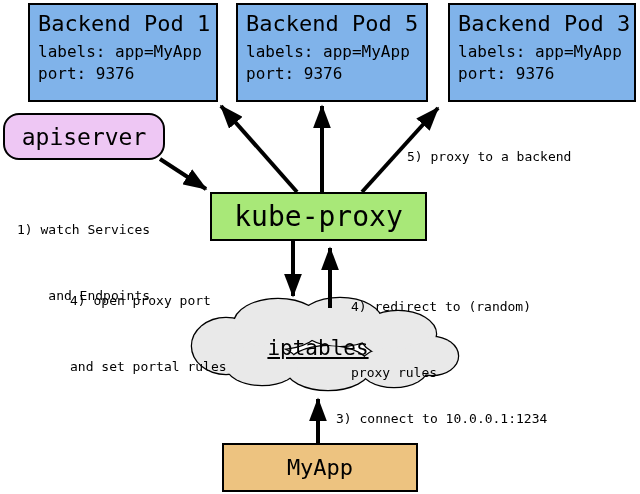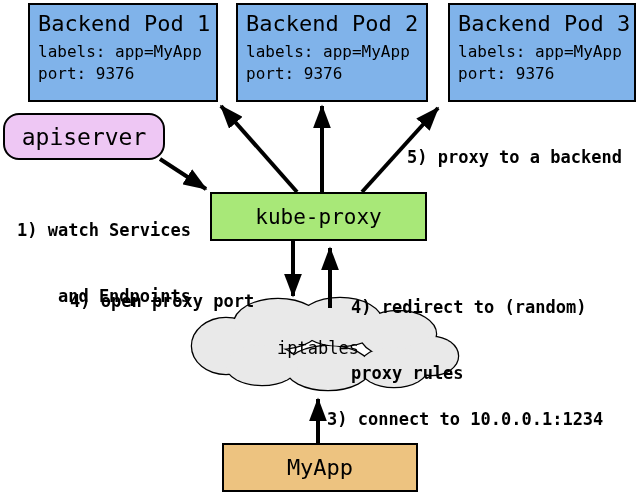--- a/index.html
+++ b/index.html
@@ -25,37 +25,38 @@
   .pod-title { font-size: 22px; line-height: 27px; white-space: pre; }
   .pod-line  { font-size: 16px; line-height: 22px; white-space: pre; }
   .pod-line.first { margin-top: 4px; }
   .label-box {
     display: flex;
     align-items: center;
     justify-content: center;
     border-width: 2.5px;
   }
   .apiserver { background: var(--apiserver_fill, #EEC7F4); font-size: 23px; }
-  .kubeproxy { background: var(--kube_proxy_fill, #A8E878); font-size: 21px; }
+  .kubeproxy { background: var(--kube_proxy_fill, #A8E878); font-size: 28px; }
   .client    { background: var(--client_fill, #EDC380); font-size: 22px; }
   .step {
     position: absolute;
-    font-size: 17px;
-    font-weight: bold;
+    font-size: 13px;
+    font-weight: normal;
     line-height: 22px;
     white-space: pre;
   }
   .cloud-label {
     position: absolute;
     left: 198px;
     top: 339px;
     width: 240px;
     text-align: center;
-    font-size: 17px;
+    font-size: 21px;
     line-height: 18px;
+    text-decoration: underline;
   }
   .cloud-stroke { fill: var(--cloud_fill, #E9E9E9); stroke: var(--outline, #000); stroke-width: 2.5px; }
   .cloud-fill   { fill: var(--cloud_fill, #E9E9E9); stroke: none; }
   .arrow { stroke: var(--outline, #000); stroke-width: 4px; fill: none; }
 </style>
 </head>
 <body>
 
 <div class="canvas">
 
@@ -98,21 +99,21 @@
     <line class="arrow" x1="318" y1="443" x2="318" y2="399" marker-end="url(#ah)"></line>
   </svg>
 
   <div class="box pod" style="left:28px; top:3px; width:190px; height:99px;">
     <div class="pod-title">Backend Pod 1</div>
     <div class="pod-line first">labels: app=MyApp</div>
     <div class="pod-line">port: 9376</div>
   </div>
 
   <div class="box pod" style="left:236px; top:3px; width:192px; height:99px;">
-    <div class="pod-title">Backend Pod 2</div>
+    <div class="pod-title">Backend Pod 5</div>
     <div class="pod-line first">labels: app=MyApp</div>
     <div class="pod-line">port: 9376</div>
   </div>
 
   <div class="box pod" style="left:448px; top:3px; width:188px; height:99px;">
     <div class="pod-title">Backend Pod 3</div>
     <div class="pod-line first">labels: app=MyApp</div>
     <div class="pod-line">port: 9376</div>
   </div>
 
@@ -130,23 +131,24 @@
 
   <div class="cloud-label">iptables</div>
 
   <div class="step" style="left:17px; top:175px;text-align:right;">
     <div>1) watch Services</div>
     <div>and Endpoints</div>
   </div>
 
   <div class="step" style="left:70px; top:246px;">
     <div>4) open proxy port</div>
+    <div>and set portal rules</div>
   </div>
 
-  <div class="step" style="left:327px; top:408px;">3) connect to 10.0.0.1:1234</div>
+  <div class="step" style="left:336px; top:408px;">3) connect to 10.0.0.1:1234</div>
 
   <div class="step" style="left:351px; top:252px;">
     <div>4) redirect to (random)</div>
     <div>proxy rules</div>
   </div>
 
   <div class="step" style="left:407px; top:146px;">5) proxy to a backend</div>
 
 </div>
 

